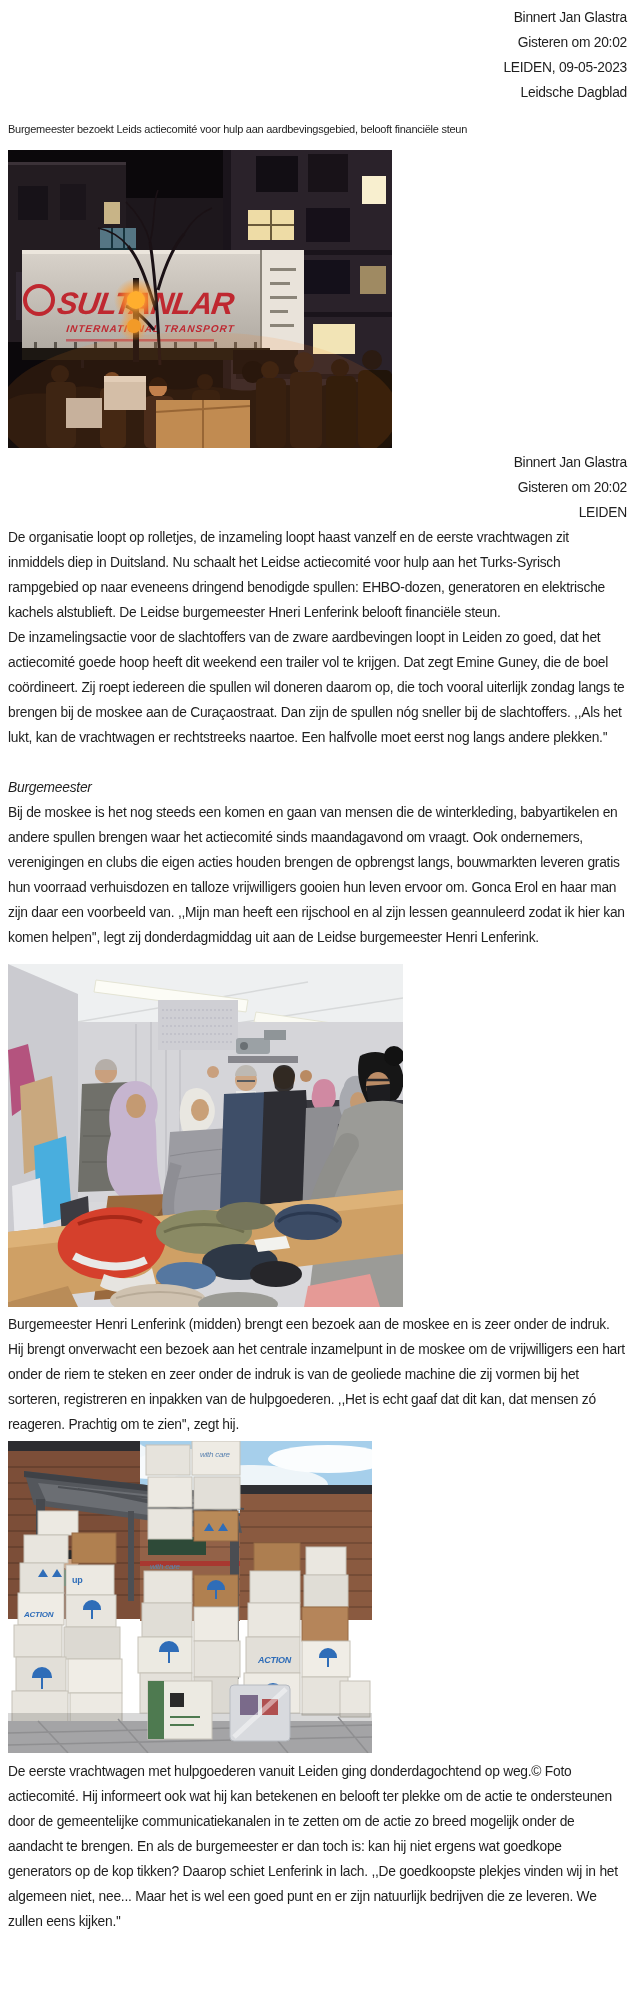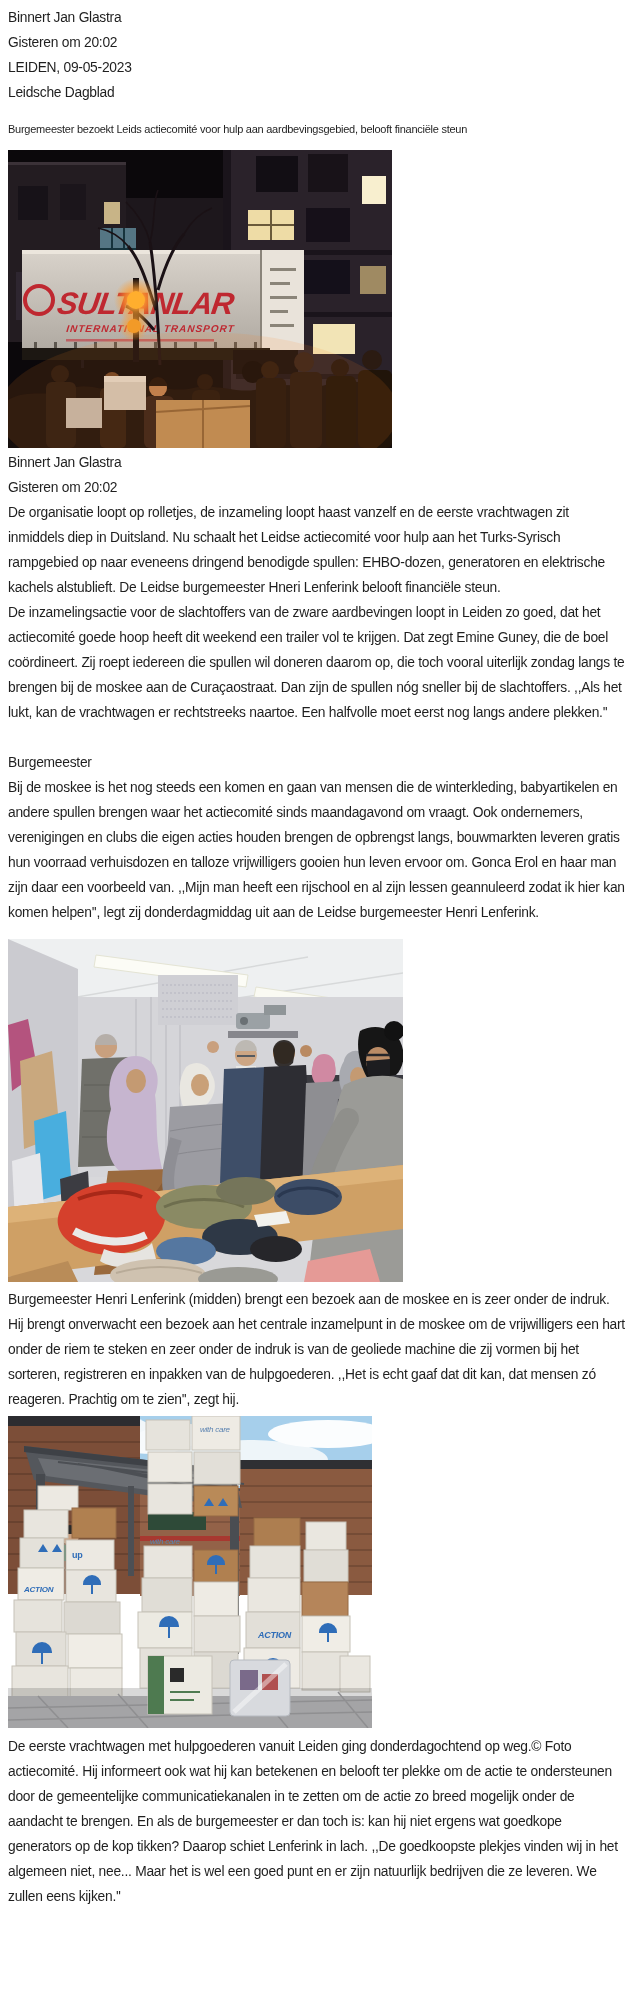--- a/index.html
+++ b/index.html
@@ -2,24 +2,24 @@
 <html><head>
 <meta charset="utf-8">
 <style>
   html,body{margin:0;padding:0;}
   body{
     width:641px;height:2000px;overflow:hidden;background:#ffffff;
     font-family:"Liberation Sans","DejaVu Sans",sans-serif;
     color:#1f1f1f;
   }
   .doc{padding:5px 14px 0 8px;font-size:13.8px;line-height:25px;letter-spacing:-0.25px;}
-  .meta div{white-space:nowrap;}
+  .meta div{white-space:nowrap;text-align:right;}
   .headline{font-size:11px;font-weight:normal;margin:12px 0 0 0;line-height:25px;}
   p{margin:0;}
-  .subhead{margin-top:25px;}
+  .subhead{margin-top:25px;font-style:italic;}
   figure{margin:0;padding:0;line-height:0;}
   .ph1{margin:8px 0 2px 0;}
   .ph2{margin:14px 0 5px 0;}
   .ph3{margin:4px 0 6px 0;}
   svg{display:block;}
   svg text{font-family:"Liberation Sans","DejaVu Sans",sans-serif;}
 </style>
 </head>
 <body>
 
@@ -147,20 +147,21 @@
         <rect x="148" y="250" width="94" height="48" fill="#b98c58"></rect>
         <path d="M148,262 L242,256 M195,250 L195,298" stroke="#8a6238" stroke-width="2"></path>
       </g>
       <ellipse cx="190" cy="262" rx="200" ry="80" fill="#ff8420" opacity="0.12"></ellipse>
     </svg>
   </figure>
 
   <div class="meta">
     <div>Binnert Jan Glastra</div>
     <div>Gisteren om 20:02</div>
+    <div>LEIDEN</div>
   </div>
 
   <p>De organisatie loopt op rolletjes, de inzameling loopt haast vanzelf en de eerste vrachtwagen zit inmiddels diep in Duitsland. Nu schaalt het Leidse actiecomité voor hulp aan het Turks-Syrisch rampgebied op naar eveneens dringend benodigde spullen: EHBO-dozen, generatoren en elektrische kachels alstublieft. De Leidse burgemeester Hneri Lenferink belooft financiële steun.</p>
   <p>De inzamelingsactie voor de slachtoffers van de zware aardbevingen loopt in Leiden zo goed, dat het actiecomité goede hoop heeft dit weekend een trailer vol te krijgen. Dat zegt Emine Guney, die de boel coördineert. Zij roept iedereen die spullen wil doneren daarom op, die toch vooral uiterlijk zondag langs te brengen bij de moskee aan de Curaçaostraat. Dan zijn de spullen nóg sneller bij de slachtoffers. ,,Als het lukt, kan de vrachtwagen er rechtstreeks naartoe. Een halfvolle moet eerst nog langs andere plekken.''</p>
   <p class="subhead">Burgemeester</p>
   <p>Bij de moskee is het nog steeds een komen en gaan van mensen die de winterkleding, babyartikelen en andere spullen brengen waar het actiecomité sinds maandagavond om vraagt. Ook ondernemers, verenigingen en clubs die eigen acties houden brengen de opbrengst langs, bouwmarkten leveren gratis hun voorraad verhuisdozen en talloze vrijwilligers gooien hun leven ervoor om. Gonca Erol en haar man zijn daar een voorbeeld van. ,,Mijn man heeft een rijschool en al zijn lessen geannuleerd zodat ik hier kan komen helpen'', legt zij donderdagmiddag uit aan de Leidse burgemeester Henri Lenferink.</p>
 
   <figure class="ph2">
     <svg width="395" height="343" viewBox="0 0 395 343">
       <rect width="395" height="343" fill="#d8d8db"></rect>

